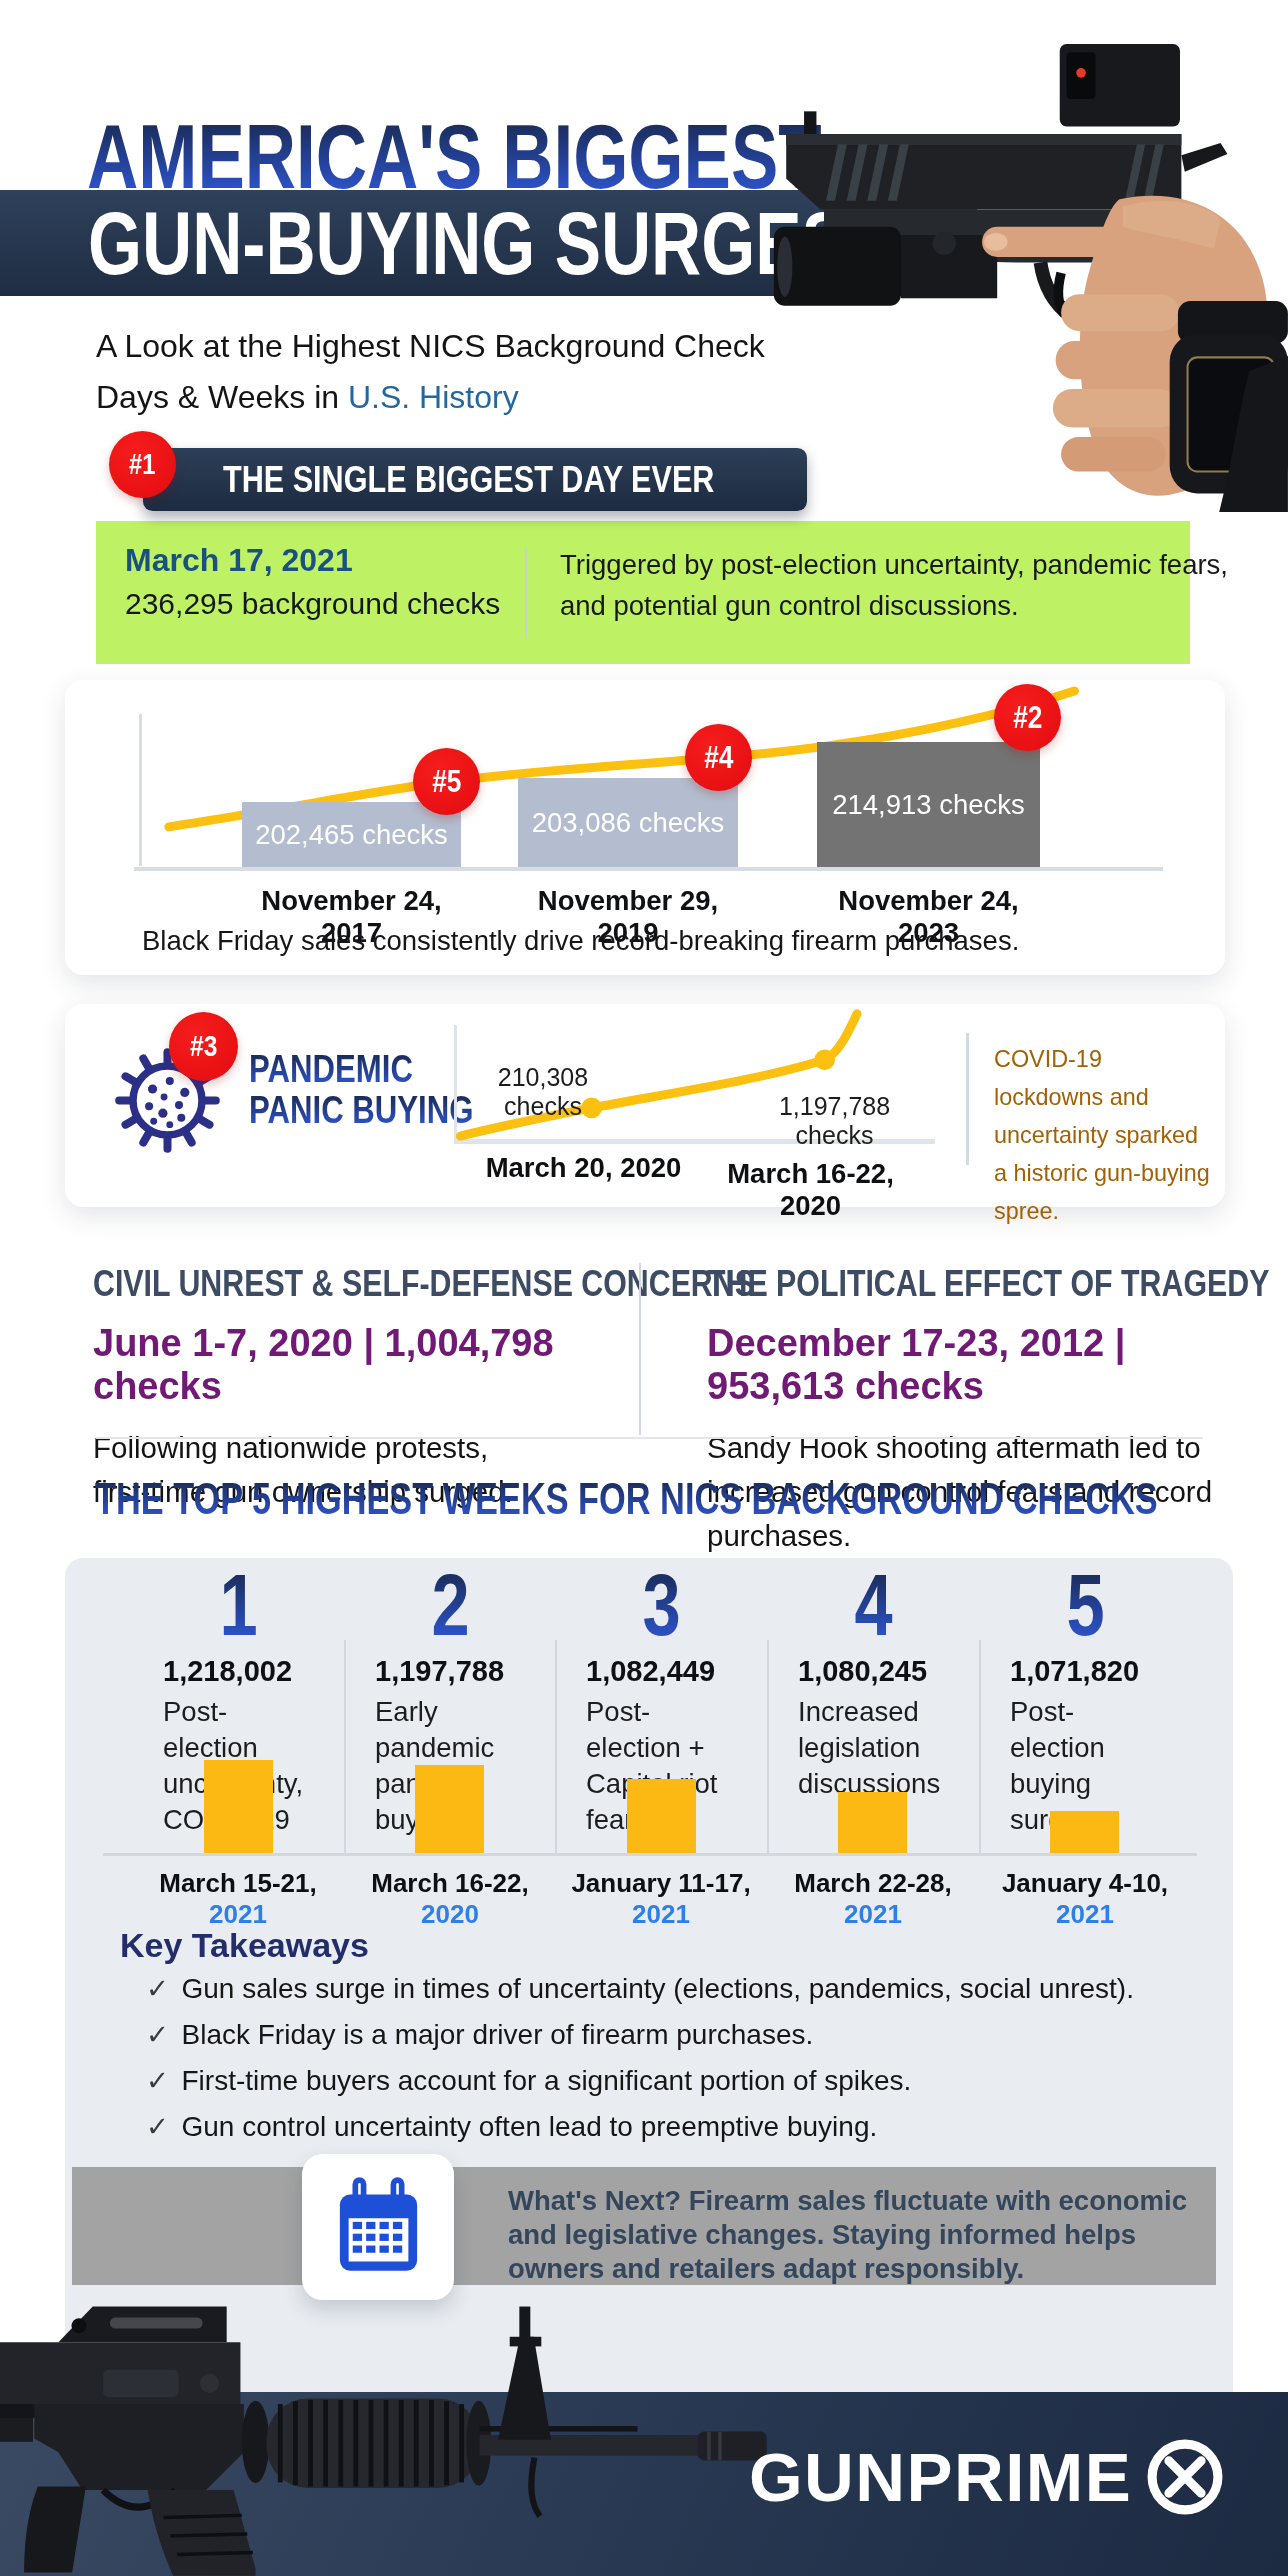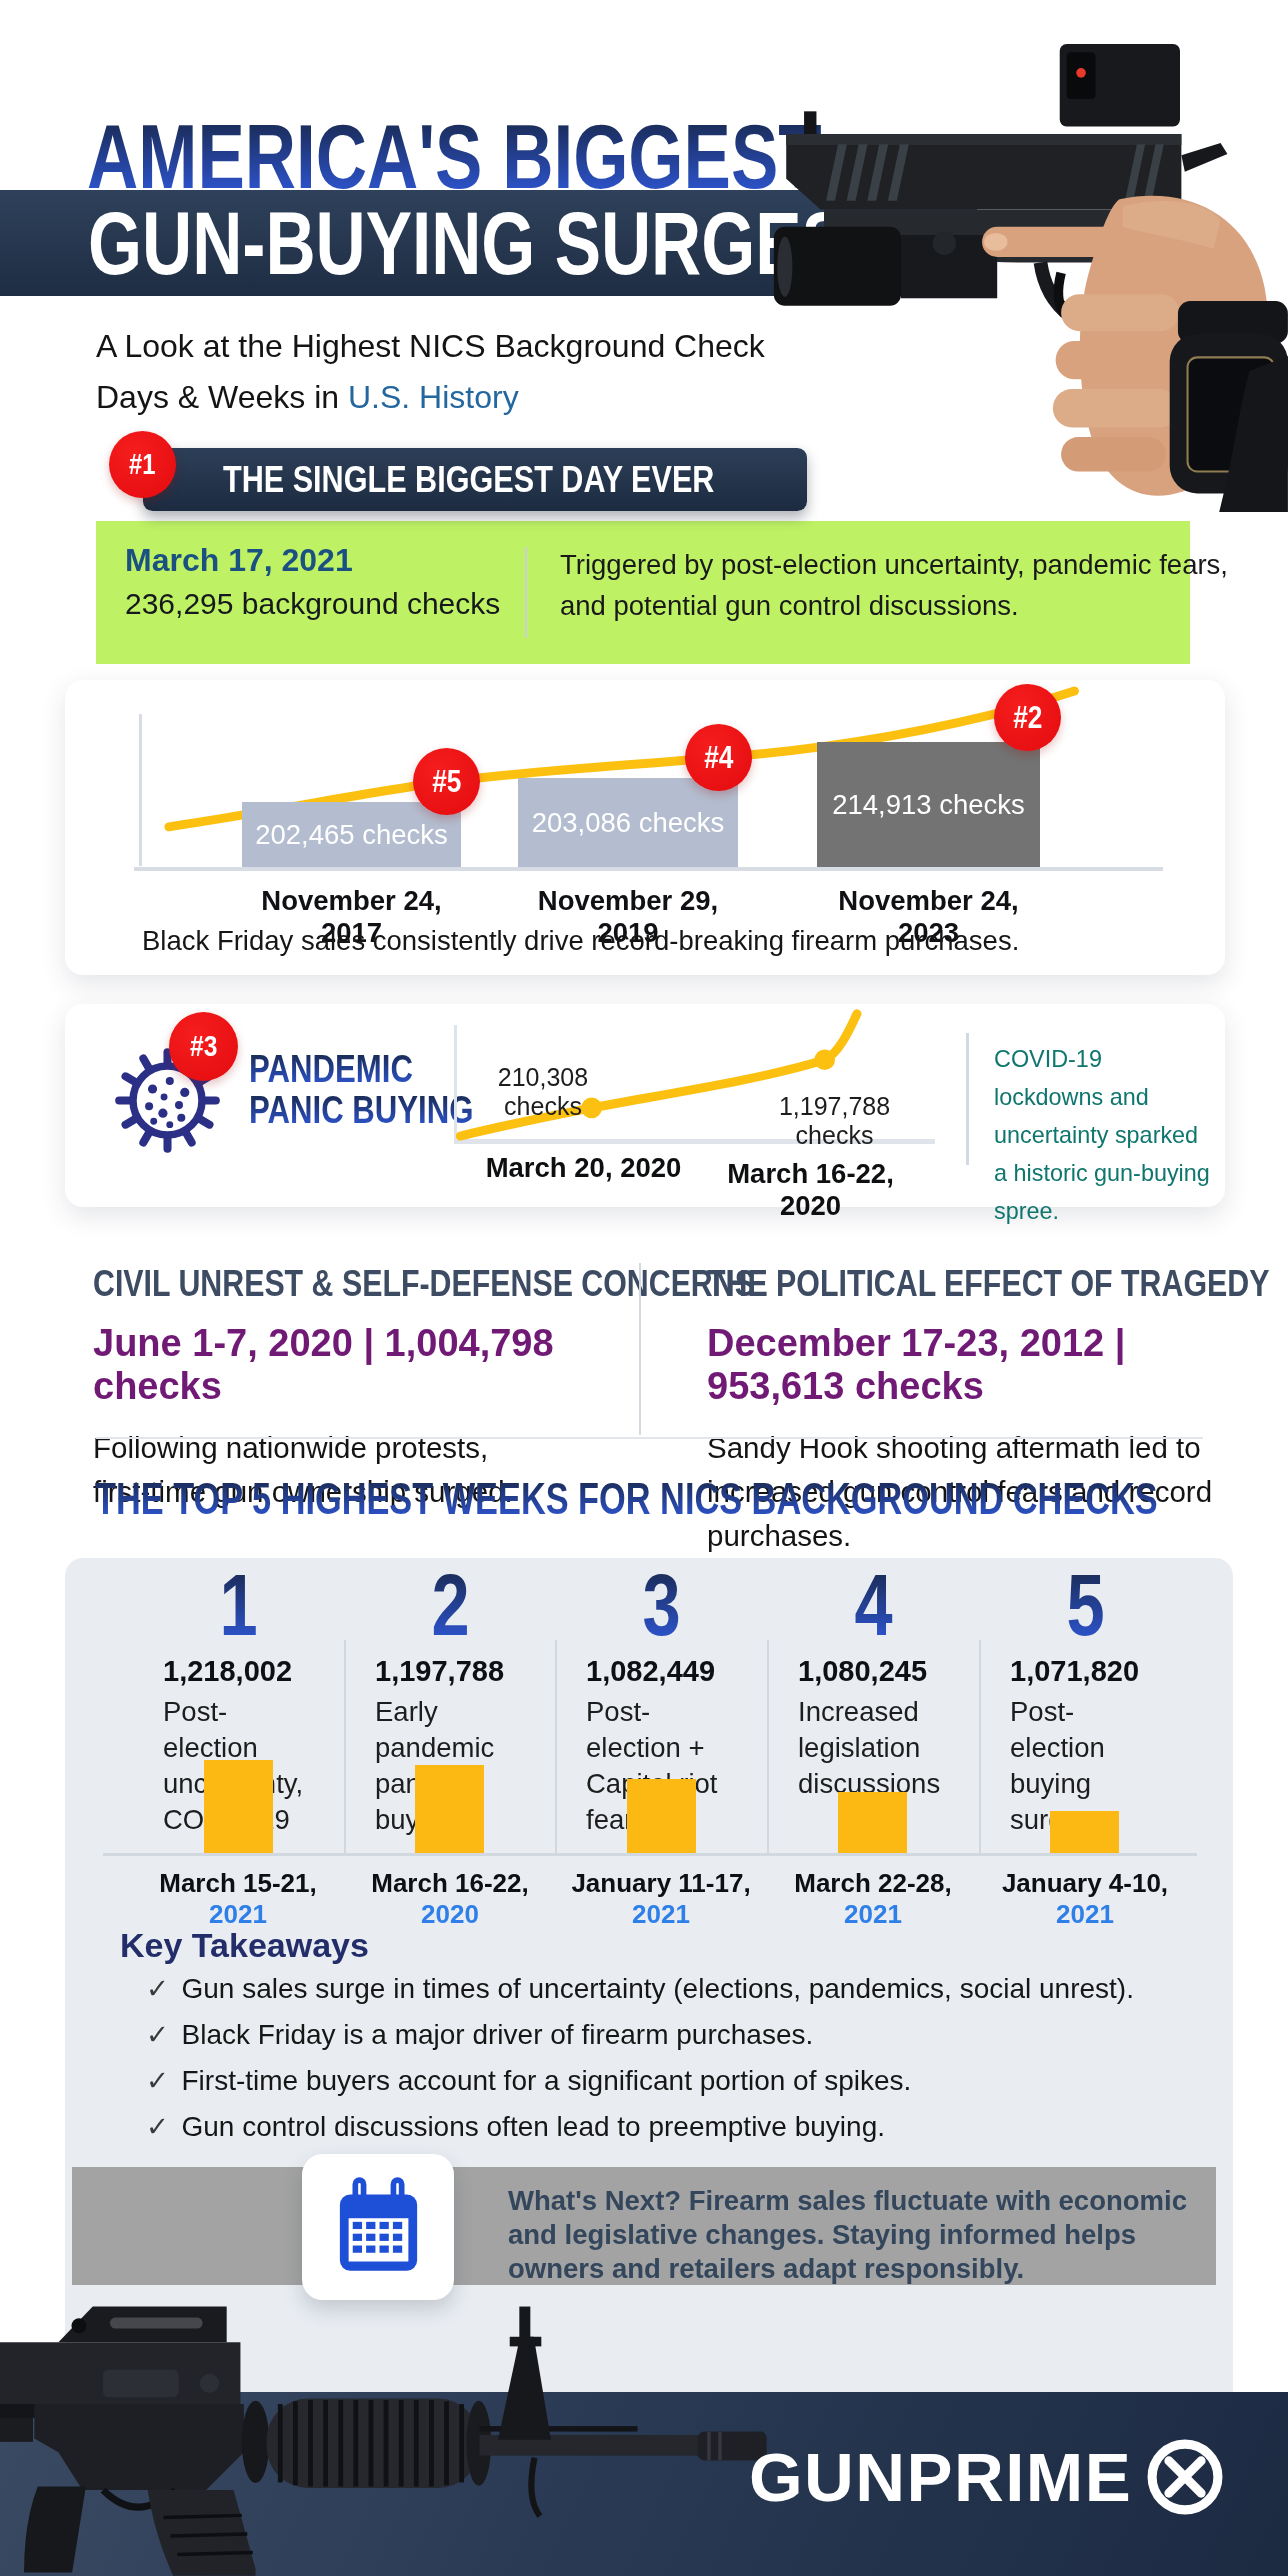--- a/index.html
+++ b/index.html
@@ -49,21 +49,21 @@
   .bf-dark{background:#737373;}
   .bf-badge{width:67px;height:67px;font-size:32px;z-index:3;}
   .bf-date{font-size:27.5px;font-weight:700;color:#101114;text-align:center;}
   .bf-caption{left:77px;top:245px;font-size:27.5px;color:#161616;}
   .pan-card{left:65px;top:1004px;width:1160px;height:203px;z-index:1;}
   .badge3{left:104px;top:7.6px;width:69px;height:69px;font-size:30px;z-index:3;}
   .pan-title{left:184px;top:45px;font-size:38px;line-height:41px;}
   .pan-label{font-size:25px;color:#1d1d1d;text-align:center;}
   .pan-xlabel{font-size:27.5px;font-weight:700;color:#0e0f11;text-align:center;}
   .pan-div{left:901px;top:29px;width:2.7px;height:132px;background:#d3d9e1;}
-  .pan-desc{left:929px;top:36px;width:217px;font-size:23.4px;line-height:38px;color:#0f766e;}
+  .pan-desc{left:929px;top:36px;width:217px;font-size:23.4px;line-height:38px;color:#a16207;}
   
   .ev-title{font-size:37px;color:#3d4c63;}
   .ev-stat{margin-top:16.5px;font-size:38px;font-weight:700;color:#701a75;}
   .ev-desc{margin-top:18px;font-size:29.5px;line-height:44px;color:#141414;}
   .ev-div{left:639px;top:1263px;width:2.1px;height:172px;background:#d3d9e1;}
   .ev-rule{left:96px;top:1437px;width:1107px;height:2.1px;background:#e2e6ec;}
   
   .t5-heading{left:95px;top:1474px;font-size:44px;}
   .t5-card{left:65px;top:1558px;width:1168px;height:834px;background:#e9edf2;
            border-radius:18px 18px 0 0;z-index:0;}
@@ -337,21 +337,21 @@
       <div class="tk-item">
           <span class="tk-check">✓</span>
           <span class="tk-text">Black Friday is a major driver of firearm purchases.</span>
         </div>
       <div class="tk-item">
           <span class="tk-check">✓</span>
           <span class="tk-text">First-time buyers account for a significant portion of spikes.</span>
         </div>
       <div class="tk-item">
           <span class="tk-check">✓</span>
-          <span class="tk-text">Gun control discussions often lead to preemptive buying.</span>
+          <span class="tk-text">Gun control uncertainty often lead to preemptive buying.</span>
         </div>
     </div>
   </div>
 
   <div class="abs wn-banner">
     <div class="abs wn-text">What's Next? Firearm sales fluctuate with economic and legislative changes. Staying informed helps owners and retailers adapt responsibly.</div>
   </div>
   <div class="abs cal-card">
     <svg width="103" height="110" viewBox="0 0 200 210">
       <rect x="25" y="42" width="150" height="148" rx="20" fill="#1d4fd7"></rect>

